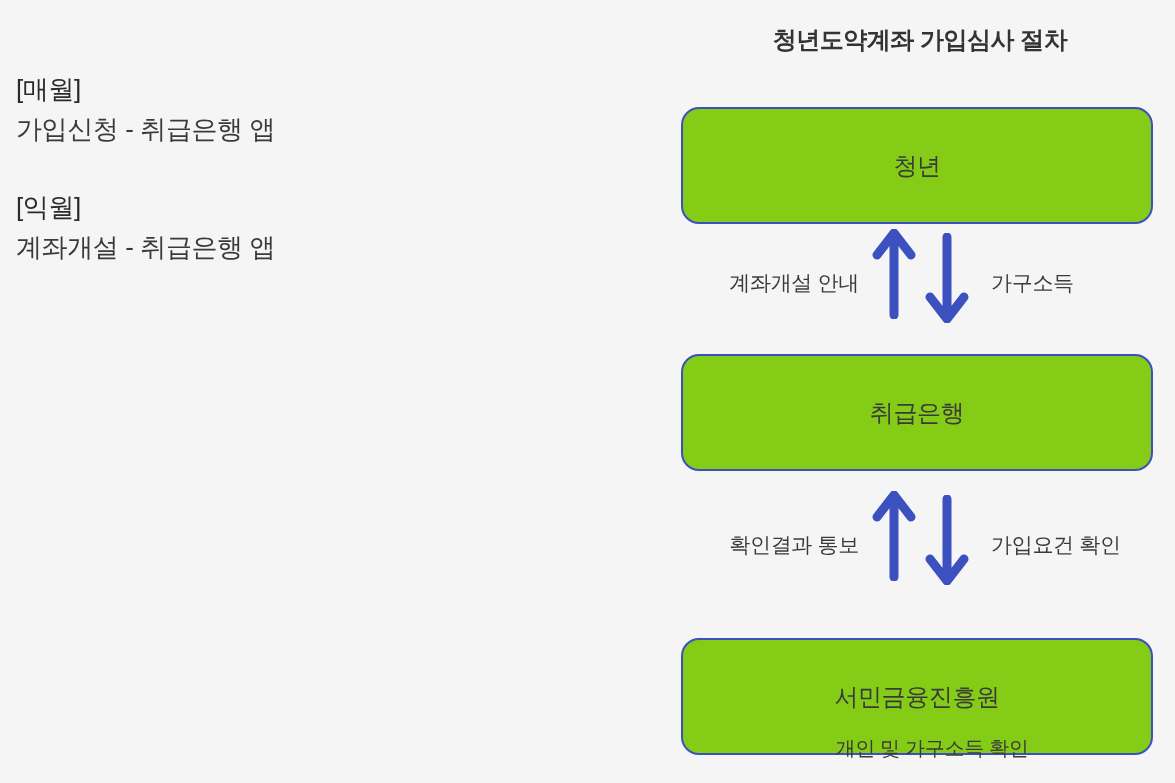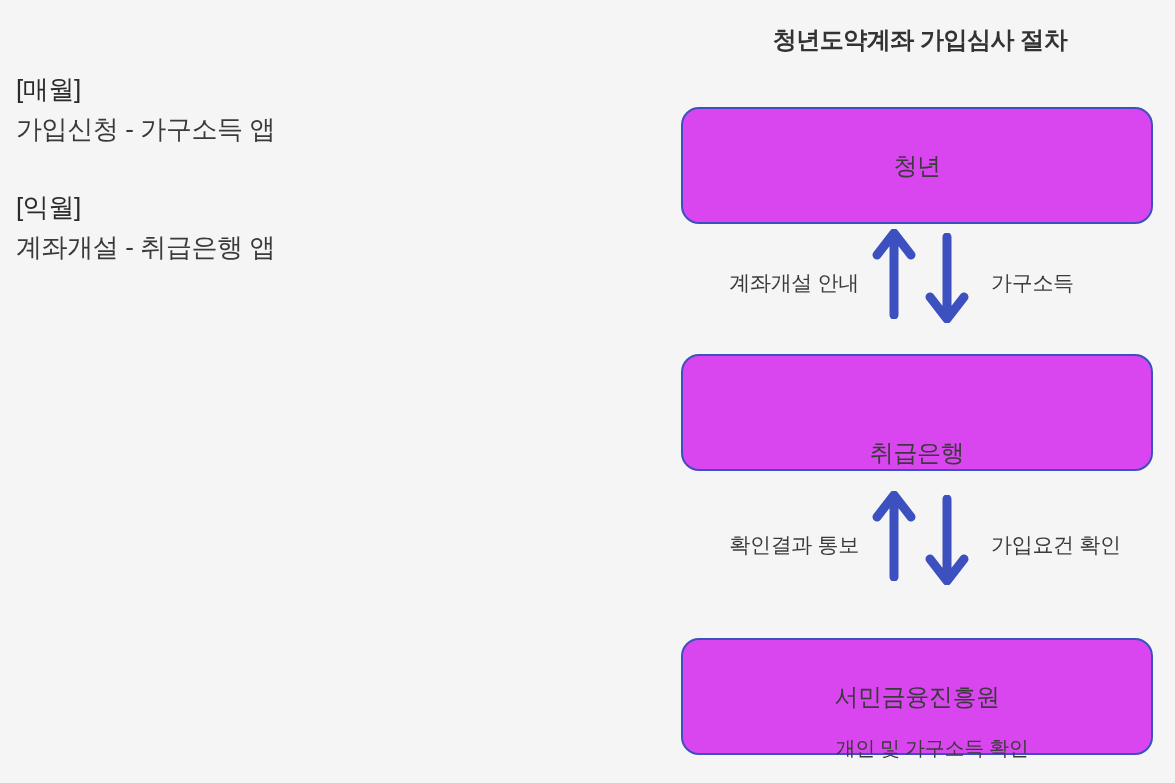--- a/index.html
+++ b/index.html
@@ -75,36 +75,36 @@
     letter-spacing: -0.5px;
     white-space: nowrap;
   }
 
   .node-box {
     position: absolute;
     left: 0;
     width: 472px;
     height: 117px;
     box-sizing: border-box;
-    background: #d946ef;
+    background: #84cc16;
     border: 2px solid #3c51bf;
     border-radius: 18px;
     display: flex;
     align-items: center;
     justify-content: center;
   }
   .node-label {
     font-size: 24px;
     font-weight: normal;
     color: #3a3a3a;
     letter-spacing: -0.4px;
   }
 
   #node-youth { top: 107px; }
-  #node-bank  { top: 354px; align-items: flex-end; }
+  #node-bank  { top: 354px; }
   #node-kinfa { top: 602px; margin-top: 36px; }
 
   
   .arrow-band {
     position: absolute;
     left: 0;
     width: 478px;
     height: 120px;
   }
   #band-top    { top: 216px; }
@@ -145,21 +145,21 @@
 </style>
 </head>
 <body>
 
 <div class="page">
 
   <div class="schedule">
 
     <div class="sched-group">
       <div class="sched-heading">[매월]</div>
-      <div class="sched-detail">가입신청 - 가구소득 앱</div>
+      <div class="sched-detail">가입신청 - 취급은행 앱</div>
     </div>
 
 
     <div class="sched-group">
       <div class="sched-heading">[익월]</div>
       <div class="sched-detail">계좌개설 - 취급은행 앱</div>
     </div>
 
   </div>
 

